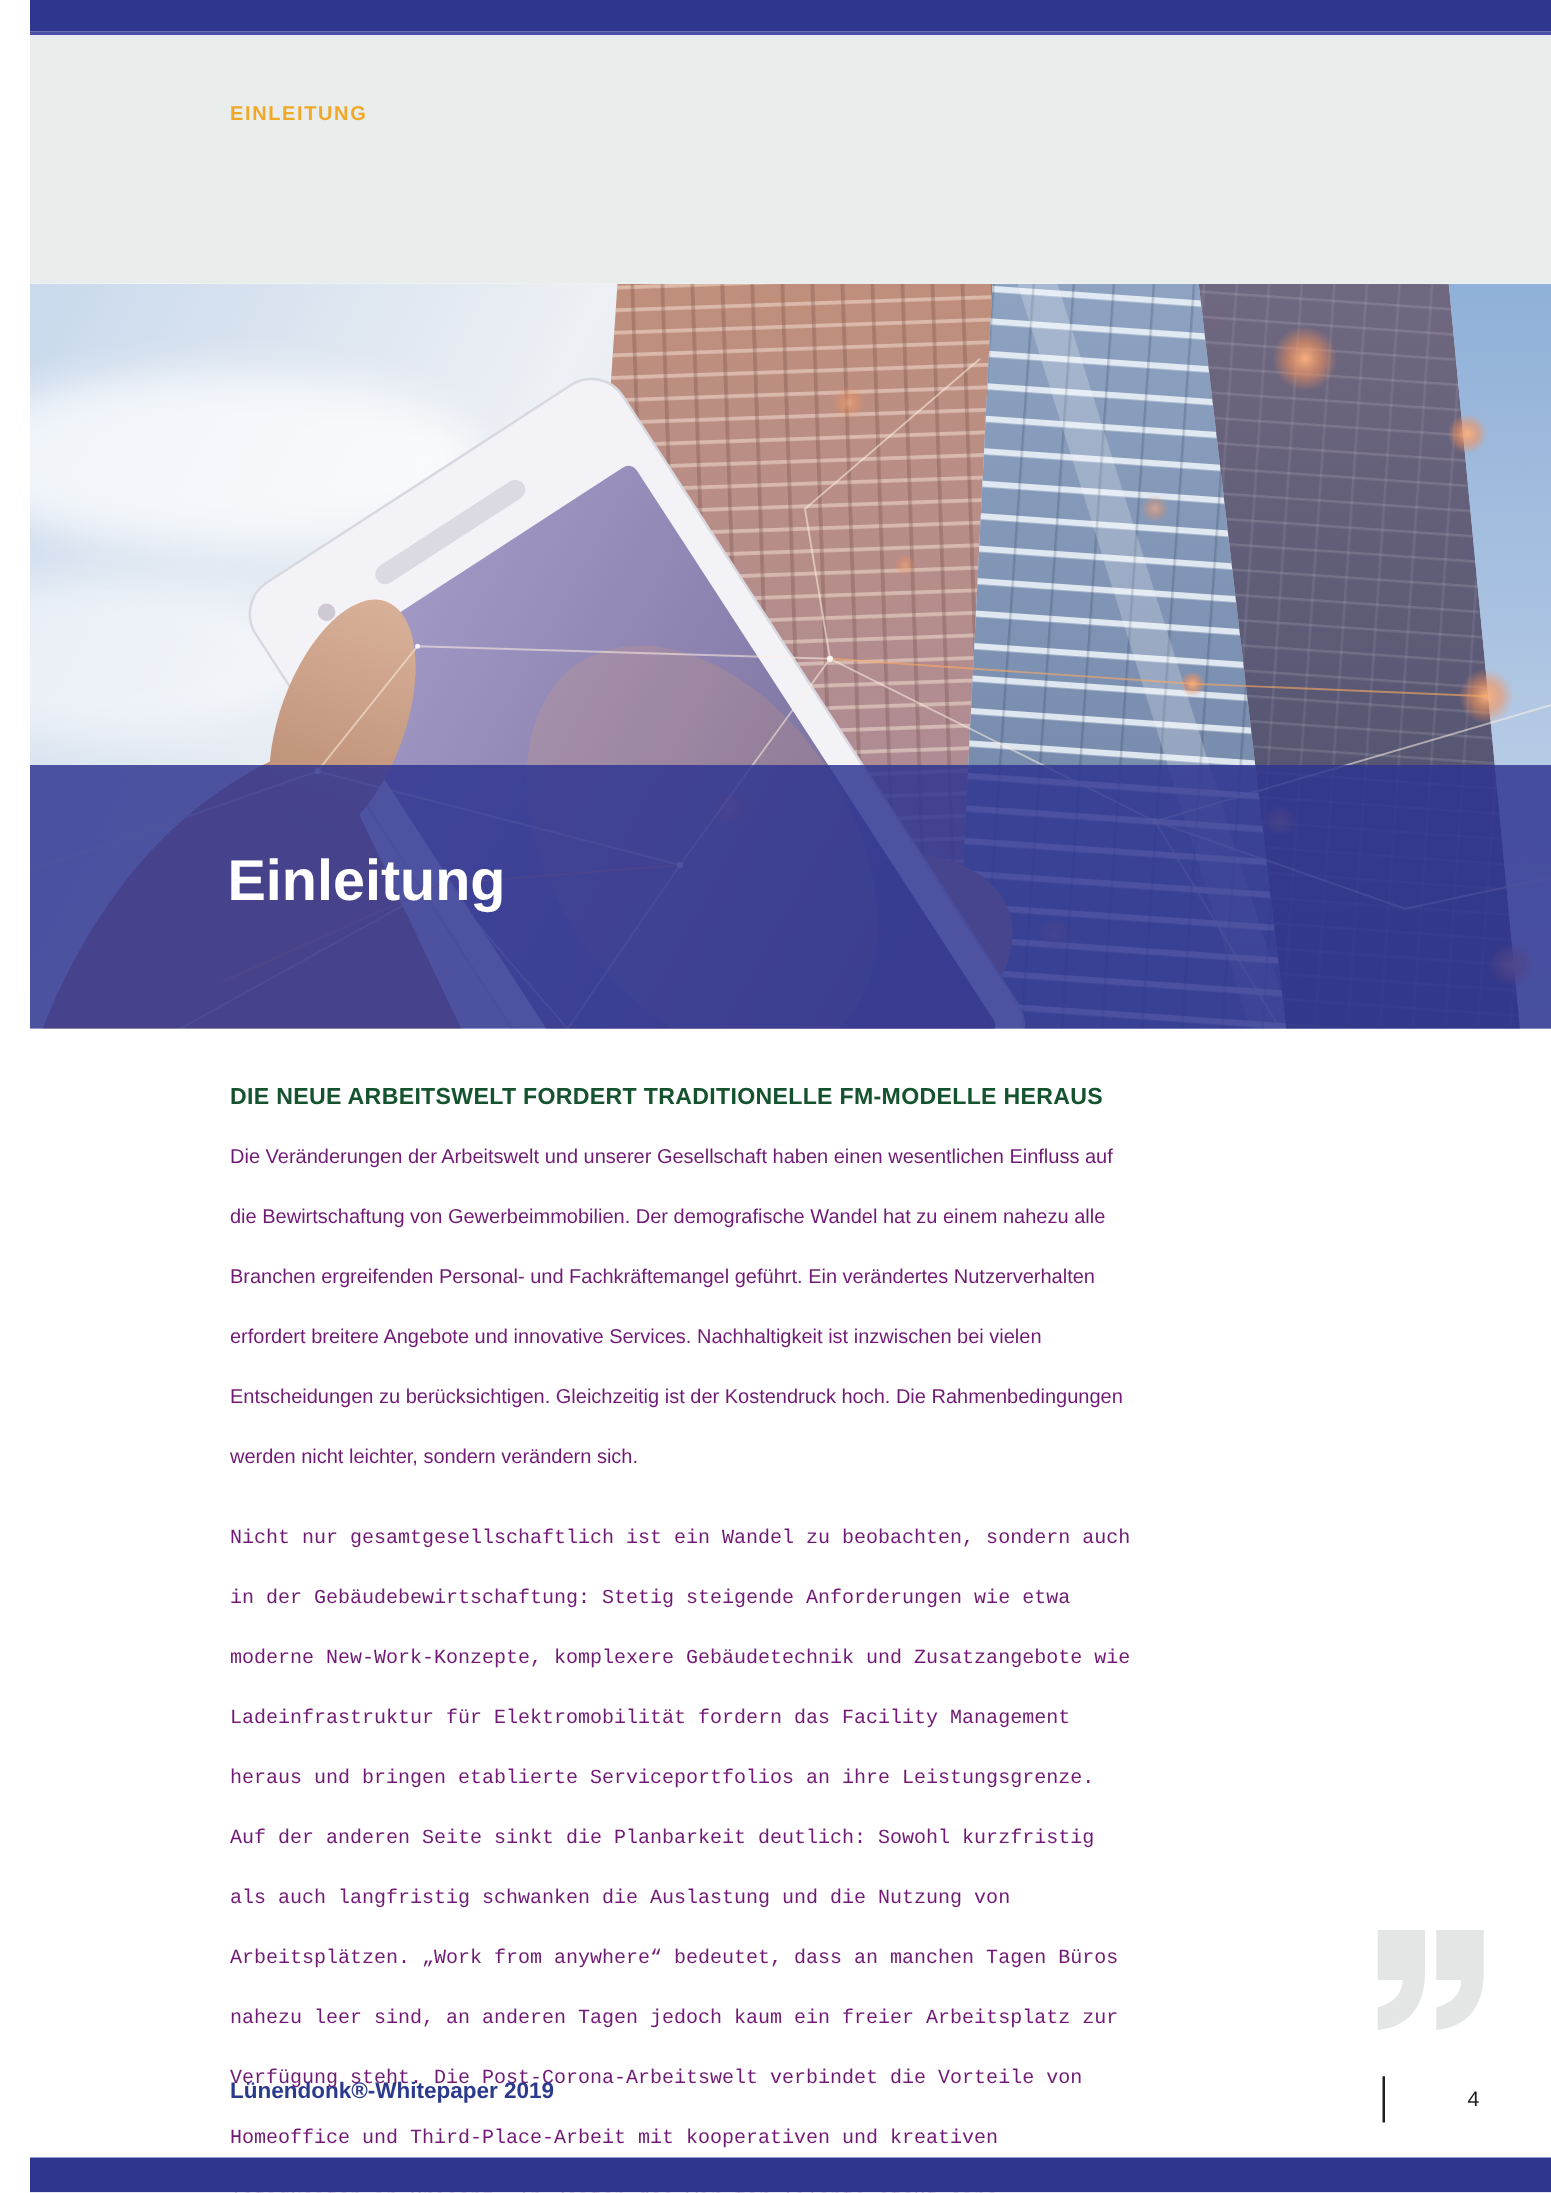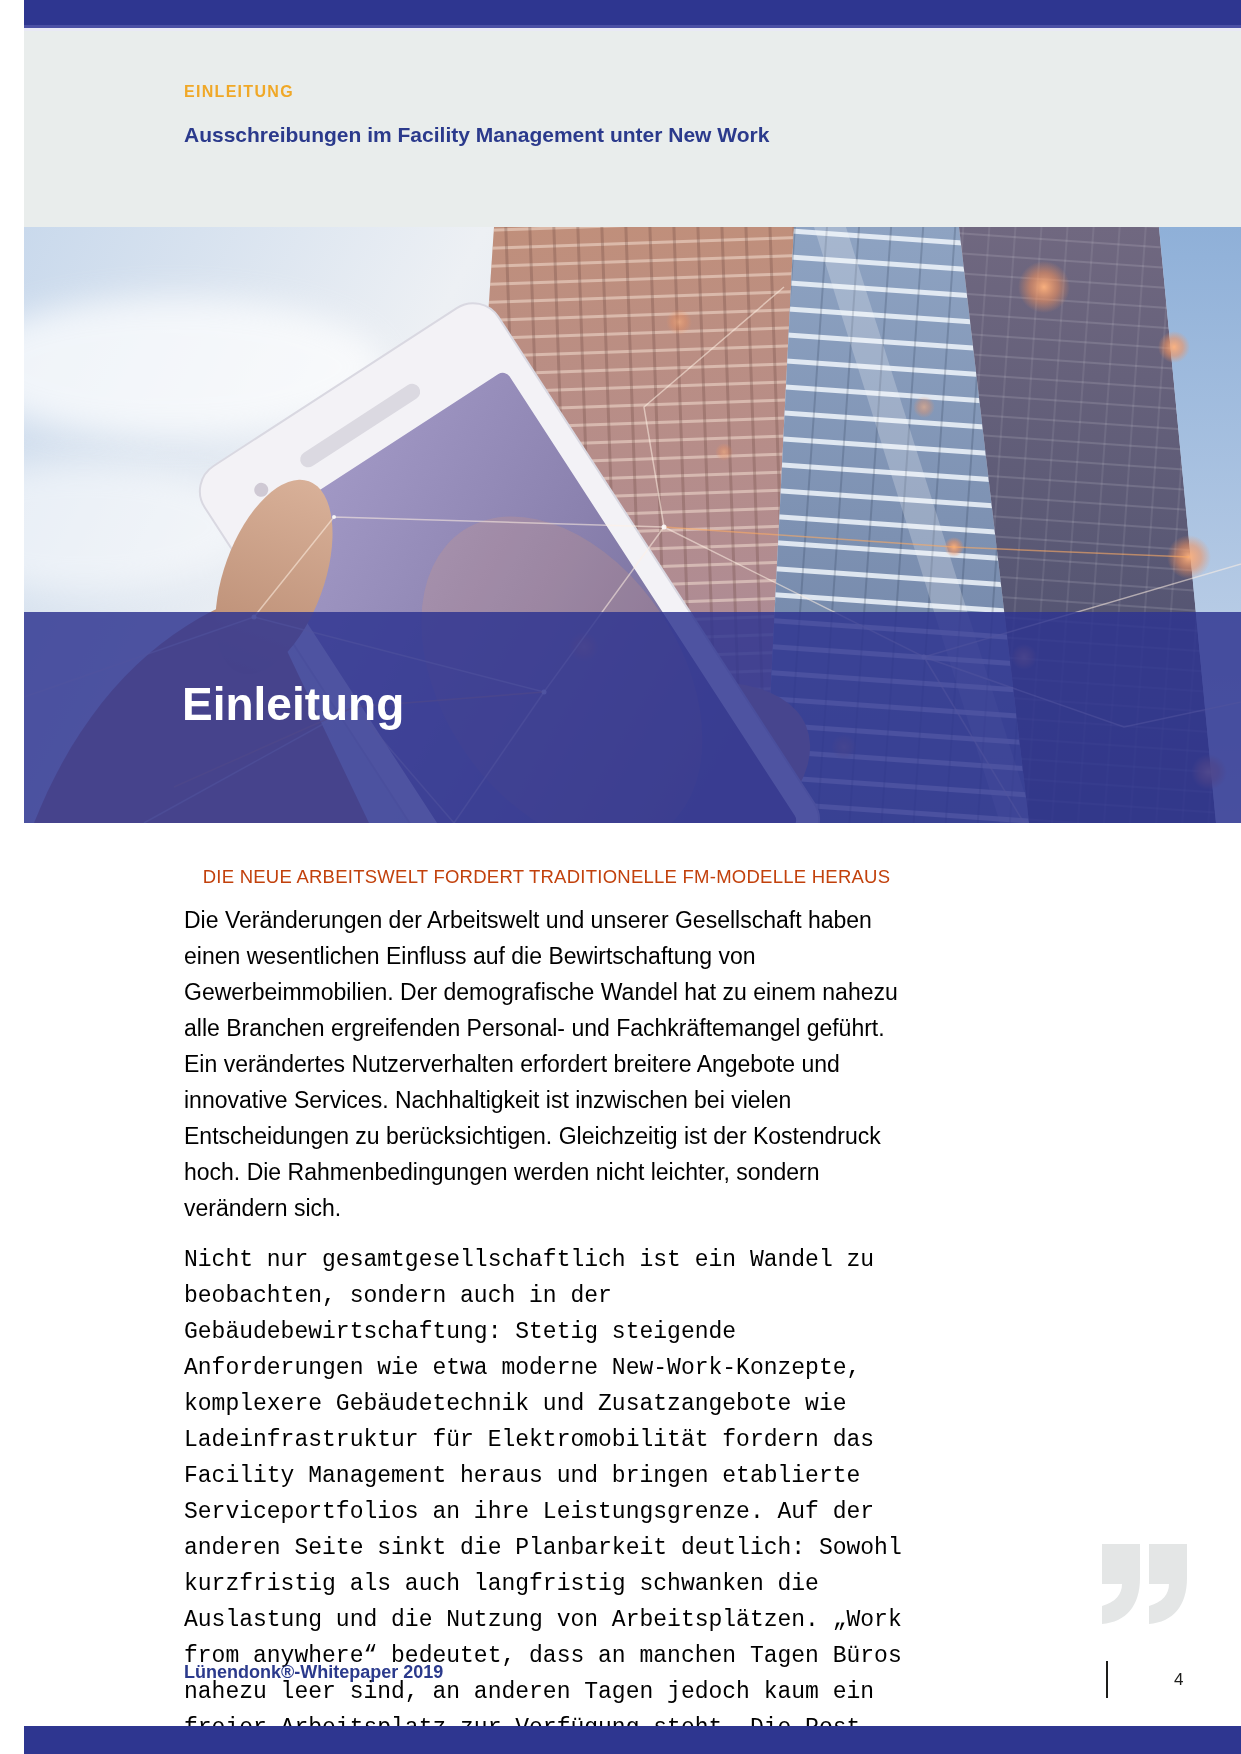--- a/index.html
+++ b/index.html
@@ -16,43 +16,42 @@
   .page-header{position:absolute;left:0;top:31px;width:1241px;height:196px;background:#E9EDEC;}
   .kicker{position:absolute;left:160px;top:52px;font-size:16px;font-weight:bold;letter-spacing:1.3px;color:#F0A827;}
   .header-title{position:absolute;left:160px;top:92px;font-size:21px;font-weight:bold;color:#2B3A8C;}
   
   .hero{position:absolute;left:0;top:227px;width:1241px;height:596px;overflow:hidden;}
   .hero svg{position:absolute;left:0;top:0;}
   .hero-overlay{position:absolute;left:0;top:385px;width:1241px;height:211px;background:rgba(47,53,144,0.84);}
   .hero-title{position:absolute;left:158px;top:450px;font-size:46px;font-weight:bold;color:#ffffff;}
   
   .content{position:absolute;left:160px;top:823px;width:725px;}
-  .section-heading{margin:42px 0 0 0;font-size:18.5px;font-weight:normal;letter-spacing:.25px;color:#c2410c;line-height:24px;text-align:center;}
-  .content p{margin:13px 0 0 0;font-size:23px;line-height:36px;color:#000000;}
+  .section-heading{margin:42px 0 0 0;font-size:18.5px;font-weight:bold;letter-spacing:.25px;color:#14532d;line-height:24px;}
+  .content p{margin:13px 0 0 0;font-size:16px;line-height:48px;color:#701a75;}
   .content p + p{margin-top:16px;font-family:Liberation Mono, monospace;}
   
   .quote{position:absolute;left:1078px;top:1540px;width:92px;height:92px;}
   
   .footer-brand{position:absolute;left:160px;top:1662px;font-size:18px;font-weight:bold;color:#2B3A8C;}
   .footer-divider{position:absolute;left:1082px;top:1661px;width:2px;height:37px;background:#1D1D1B;}
   .footer-page{position:absolute;left:1150px;top:1670px;font-size:17px;color:#1D1D1B;}
   .bottombar{position:absolute;left:0;top:1726px;width:1241px;height:28px;background:#2E3690;}
 </style>
 </head>
 <body>
 
 <div class="page">
 
   <div class="topbar"></div>
   <div class="topbar-accent"></div>
   <div class="topbar-light"></div>
 
   <div class="page-header">
     <div class="kicker">EINLEITUNG</div>
-    <div class="header-title">Ausschreibungen im Facility Management unter New Work</div>
   </div>
 
   <div class="hero">
     <svg width="1241" height="596" viewBox="0 0 1241 596" aria-hidden="true">
       <defs>
         <linearGradient id="skyGrad" x1="0" y1="0" x2="1" y2="0.25">
           <stop offset="0" stop-color="#C9D9EC"></stop>
           <stop offset="0.35" stop-color="#EDF0F4"></stop>
           <stop offset="0.6" stop-color="#DCE4EF"></stop>
           <stop offset="1" stop-color="#BACDE6"></stop>

